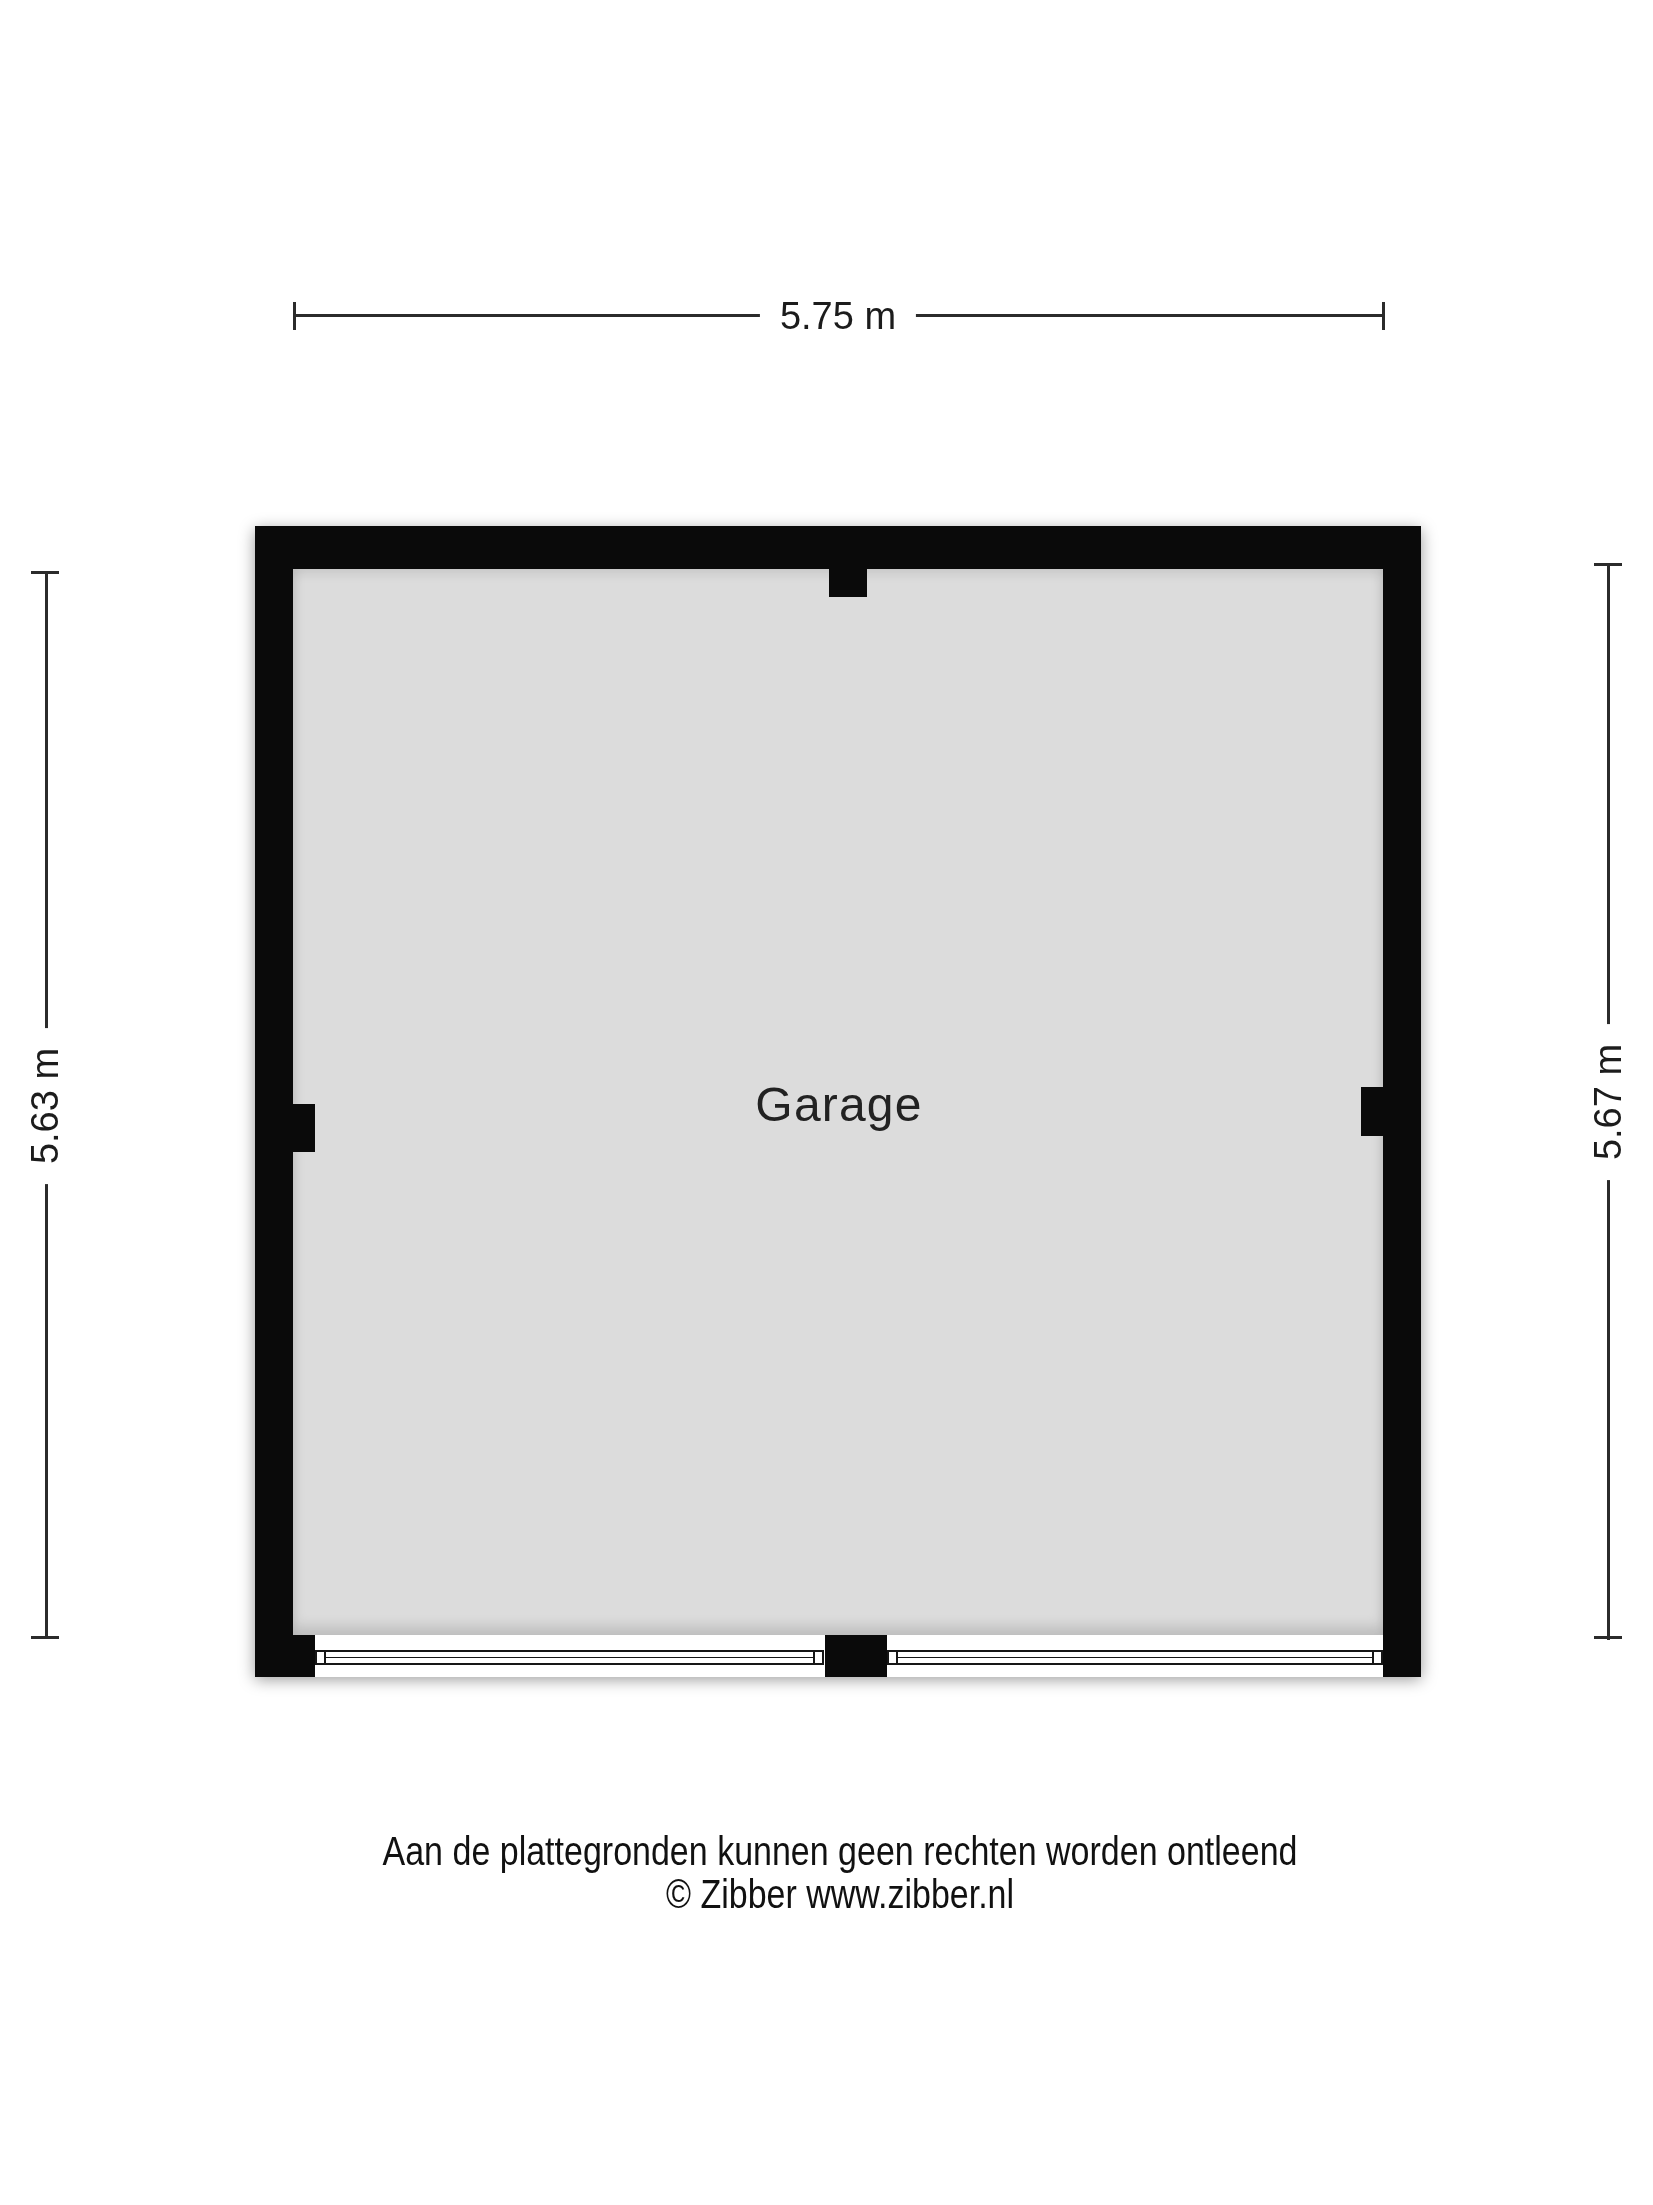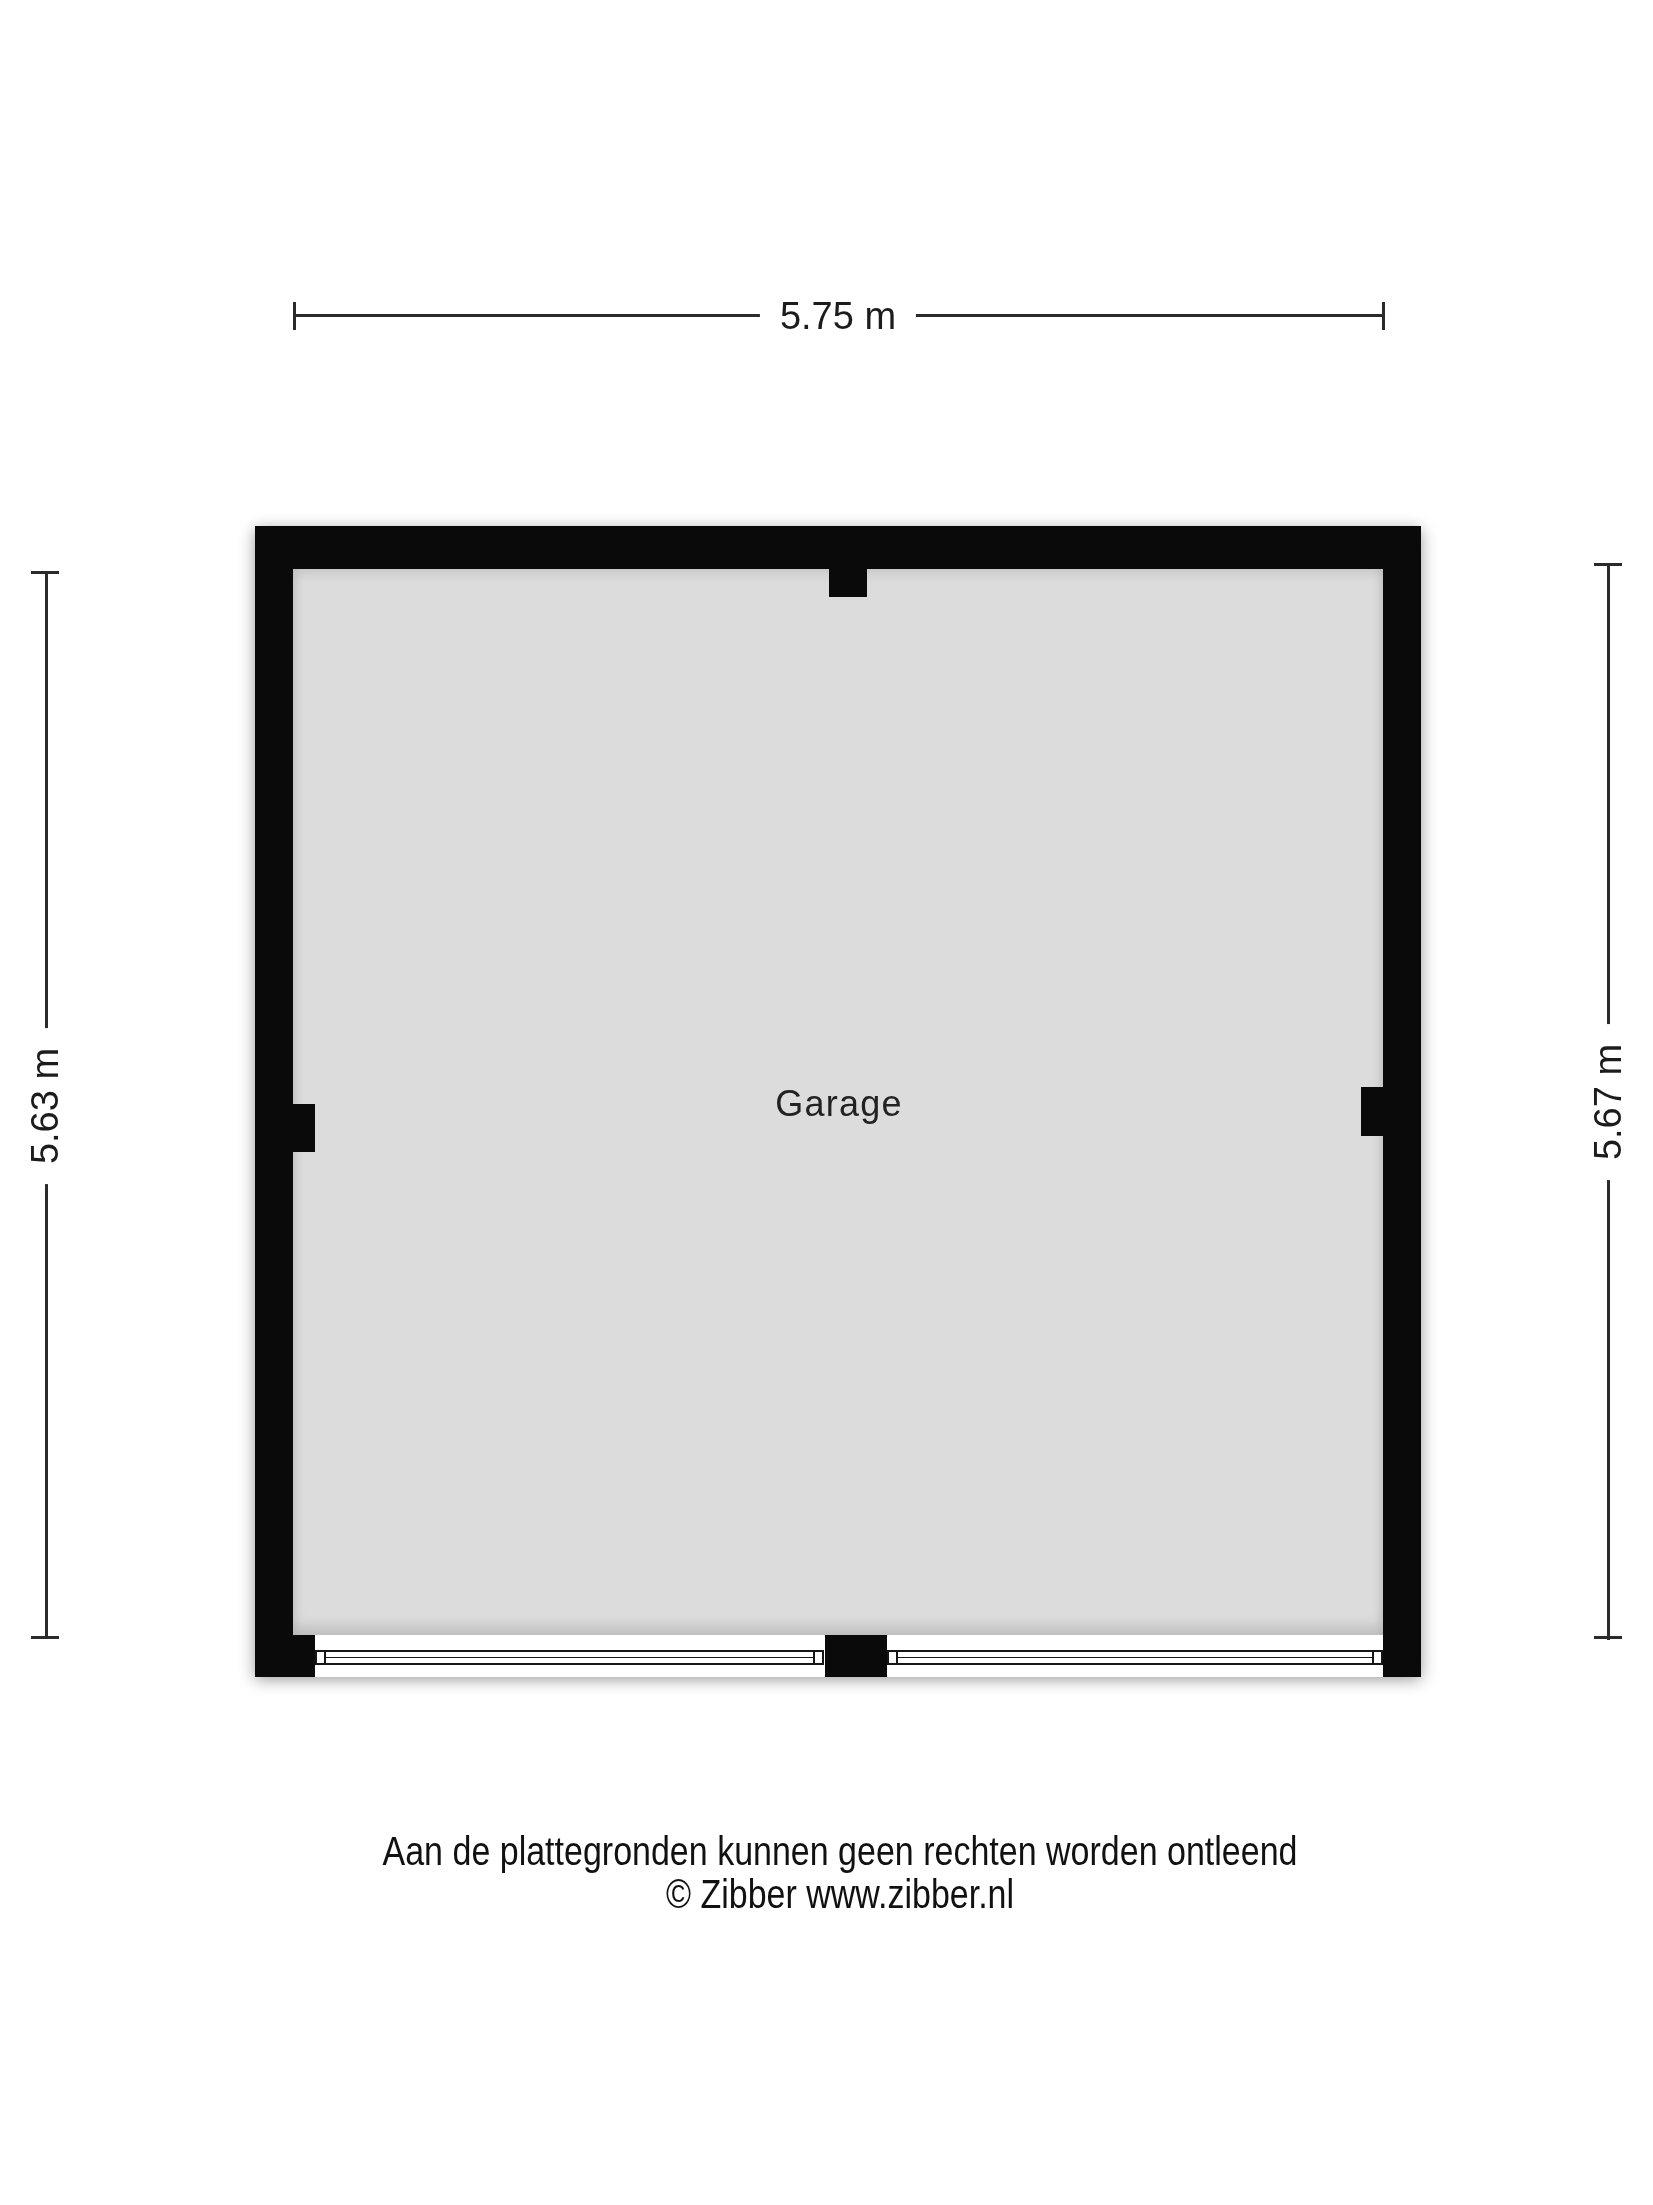--- a/index.html
+++ b/index.html
@@ -68,21 +68,21 @@
   .door-left{left:60px;width:509px;}
   .door-right{left:632px;width:496px;}
   .door-mid{position:absolute;left:7.4px;right:7.4px;top:50%;height:1.7px;margin-top:-0.8px;background:#161616;}
   .door-endbar{position:absolute;top:0;bottom:0;width:2.5px;background:#161616;}
   .door-endbar.l{left:6.6px;}
   .door-endbar.r{right:6.6px;}
   
   .room-label{
     position:absolute;left:839px;top:1104px;
     transform:translate(-50%,-50%);
-    font-size:36px;letter-spacing:1.2px;color:#222222;
+    font-size:48px;letter-spacing:1.2px;color:#222222;
     white-space:nowrap;
   }
   
   .footer-line{
     position:absolute;left:840px;
     transform:translate(-50%,-50%) scaleX(0.85);
     transform-origin:center;
     font-size:40px;
     white-space:nowrap;
     color:#111111;

